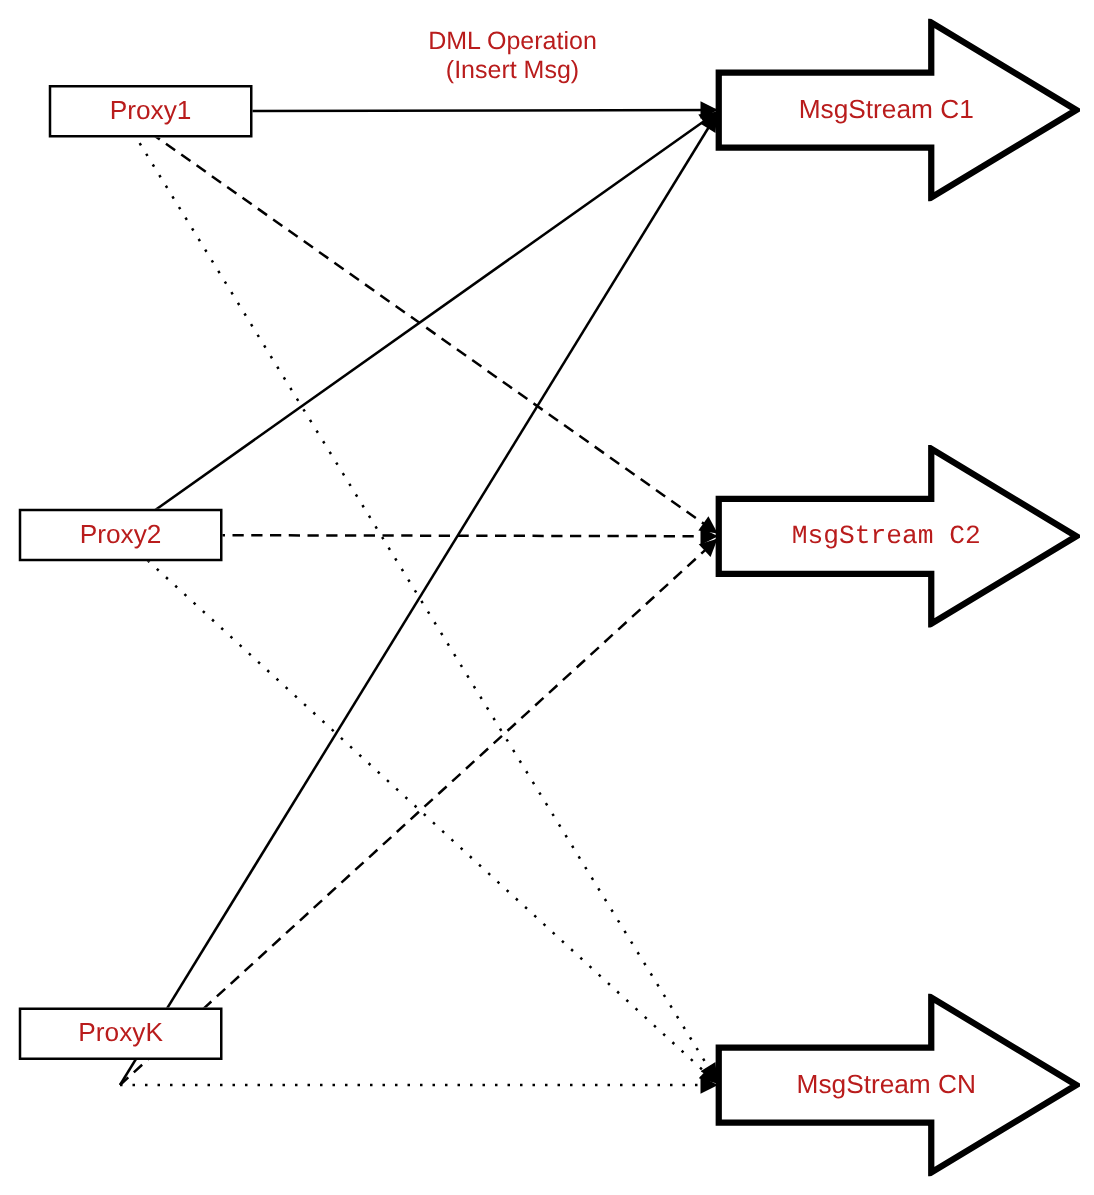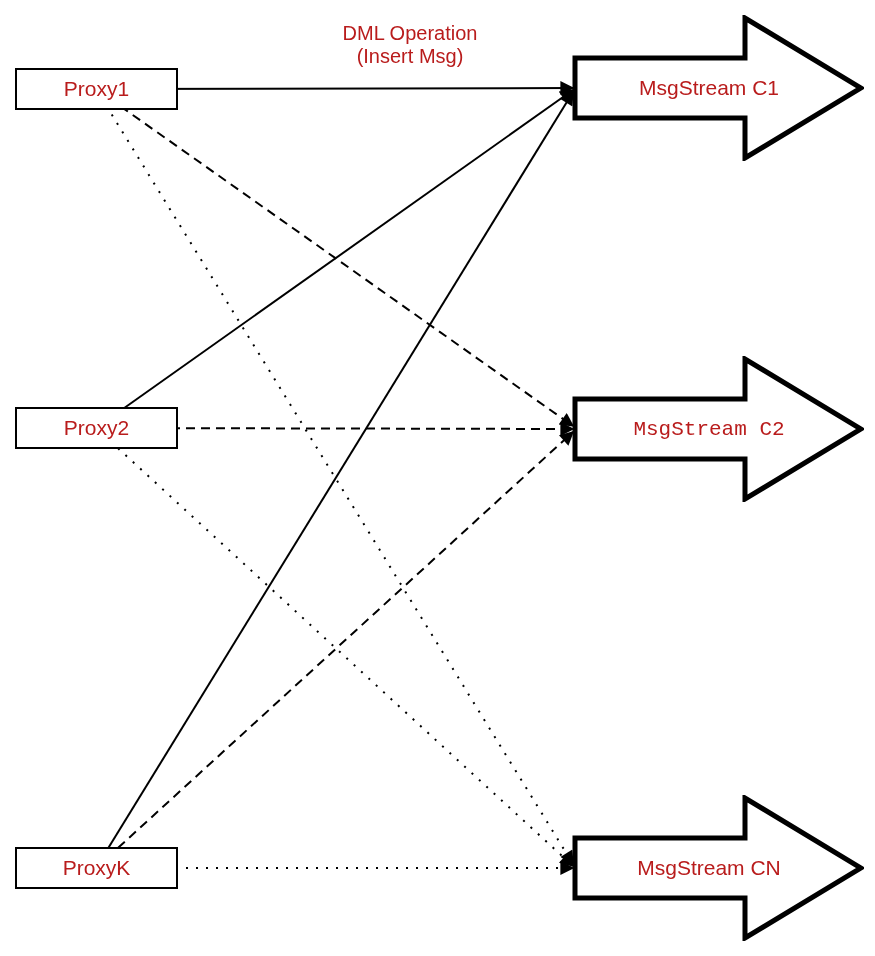--- a/index.html
+++ b/index.html
@@ -47,23 +47,23 @@
     height: 38px;
     border: 2px solid #000000;
     background: #ffffff;
     display: flex;
     align-items: center;
     justify-content: center;
     font-size: 21px;
     z-index: 2;
     box-sizing: content-box;
   }
-  .proxy.p1 { top: 68px; }
+  .proxy.p1 { top: 68px; margin-left: 24px; }
   .proxy.p2 { top: 407px; justify-content: center; }
-  .proxy.pk { top: 847px; }
+  .proxy.pk { top: 806px; }
   .stream {
     position: absolute;
     left: 572px;
     width: 292px;
     height: 146px;
     z-index: 2;
   }
   .stream.s1 { top: 15px; }
   .stream.s2 { top: 356px; font-family: Liberation Mono, monospace; }
   .stream.sn { top: 795px; }

